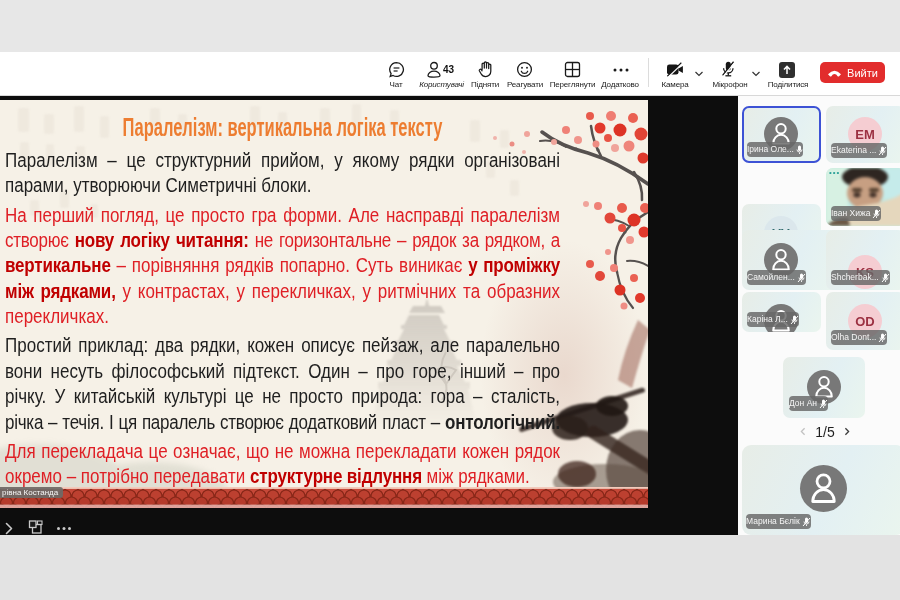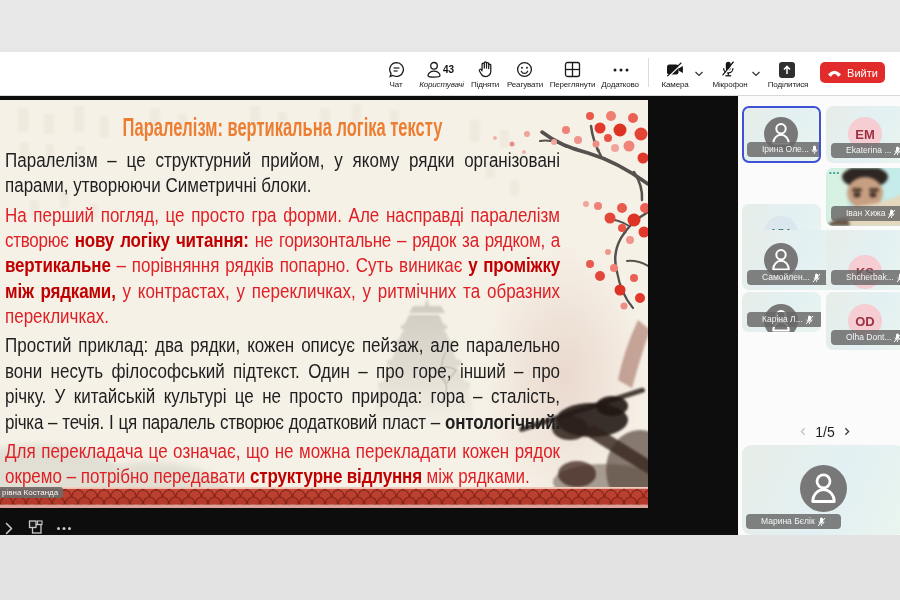--- a/index.html
+++ b/index.html
@@ -10,21 +10,21 @@
   #toolbar { position:absolute; left:0; top:52px; width:900px; height:44px; background:#ffffff; border-bottom:1px solid #d8d8d8; }
   .tbl { position:absolute; top:28px; font-size:8px; letter-spacing:-0.15px; color:#1a1a1a; white-space:nowrap; text-align:center; }
   
   #main { position:absolute; left:0; top:96px; width:738px; height:439px; background:#0d0d0d; }
   #slide { position:absolute; left:0; top:4px; width:648px; height:408px; background:#f6f1e7; overflow:hidden; }
   
   #sidebar { position:absolute; left:738px; top:96px; width:162px; height:439px; background:#fbfbfb; overflow:hidden; }
   .tile { position:absolute; border-radius:7px; background:linear-gradient(115deg,#e7ede7 0%,#e3f0f3 55%,#eaf5ee 100%); overflow:hidden; }
   .av { position:absolute; border-radius:50%; }
   .av.gray { background:#787878; }
-  .tag { position:absolute; background:rgba(103,103,103,0.82); border-radius:4px; color:#f5f5f5; font-size:8.5px; line-height:15px; height:15px; padding:0 15px; white-space:nowrap; display:flex; align-items:center; gap:2px; }
+  .tag { position:absolute; background:rgba(103,103,103,0.82); border-radius:4px; color:#f5f5f5; font-size:8.5px; line-height:15px; height:15px; padding:0 0; white-space:nowrap; display:flex; align-items:center; gap:2px; }
   .init { display:flex; align-items:center; justify-content:center; font-weight:bold; font-size:13px; }
   .j { text-align:justify; text-align-last:justify; }
   .l { text-align:left; }
   .e { margin-bottom:3.8px; }
   .t { letter-spacing:-0.3px; }
   .r { color:#df1f25; }
   .r b { color:#c00000; }
   #slidetext b { letter-spacing:-0.2px; }
   #botgray { position:absolute; left:0; top:535px; width:900px; height:65px; background:#e3e3e3; }
 </style>
@@ -373,20 +373,31 @@
 
     <div class="tile" style="left:88px;top:196px;width:79px;height:58px;">
       <div class="av init" style="left:22px;top:12px;width:34px;height:34px;background:#f5cdd2;color:#9c3142;">OD</div>
       <div class="tag" style="left:5px;bottom:5px;">Olha Dont...<svg class="mm" width="9" height="10" viewBox="0 0 9 10">
             <rect x="3" y="0.5" width="3" height="5.5" rx="1.5" fill="#fff"></rect>
             <path d="M2 4.5 a2.5 2.5 0 0 0 5 0 M4.5 7.5 V9" fill="none" stroke="#fff" stroke-width="0.9"></path>
             <line x1="1" y1="9" x2="8" y2="1" stroke="#fff" stroke-width="1"></line>
           </svg></div>
     </div>
 
+    <div class="tile" style="left:45px;top:261px;width:82px;height:61px;">
+      <div class="av gray" style="left:24px;top:13px;width:34px;height:34px;"><svg width="34" height="34" viewBox="0 0 34 34">
+            <circle cx="17" cy="11.8" r="4.7" fill="none" stroke="#fff" stroke-width="2"></circle>
+            <path d="M9.2 26.4 a7.8 8.6 0 0 1 15.6 0 z" fill="none" stroke="#fff" stroke-width="2" stroke-linejoin="round"></path>
+          </svg></div>
+      <div class="tag" style="left:6px;bottom:7px;">Дон Ан<svg class="mm" width="9" height="10" viewBox="0 0 9 10">
+            <rect x="3" y="0.5" width="3" height="5.5" rx="1.5" fill="#fff"></rect>
+            <path d="M2 4.5 a2.5 2.5 0 0 0 5 0 M4.5 7.5 V9" fill="none" stroke="#fff" stroke-width="0.9"></path>
+            <line x1="1" y1="9" x2="8" y2="1" stroke="#fff" stroke-width="1"></line>
+          </svg></div>
+    </div>
 
     <div style="position:absolute;left:56px;top:328px;width:62px;height:15px;display:flex;align-items:center;justify-content:center;gap:9px;">
       <svg width="6" height="9" viewBox="0 0 6 9">
           <path d="M4.6 1.2 L1.4 4.5 L4.6 7.8" fill="none" stroke="#c2c2c2" stroke-width="1.3"></path>
         </svg>
       <span style="font-size:14px;color:#1f1f1f;">1/5</span>
       <svg width="6" height="9" viewBox="0 0 6 9">
           <path d="M1.4 1.2 L4.6 4.5 L1.4 7.8" fill="none" stroke="#3c3c3c" stroke-width="1.3"></path>
         </svg>
     </div>

